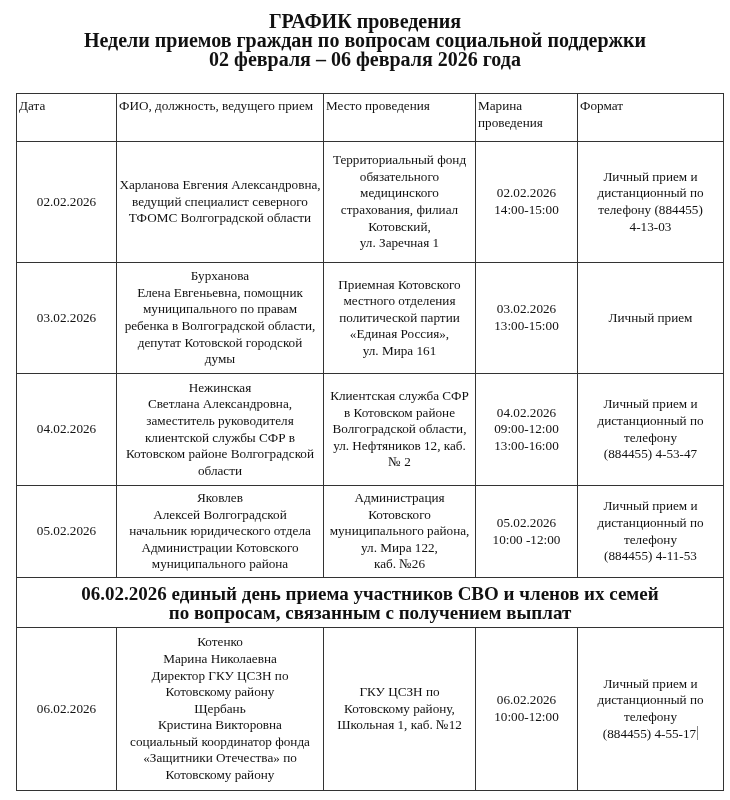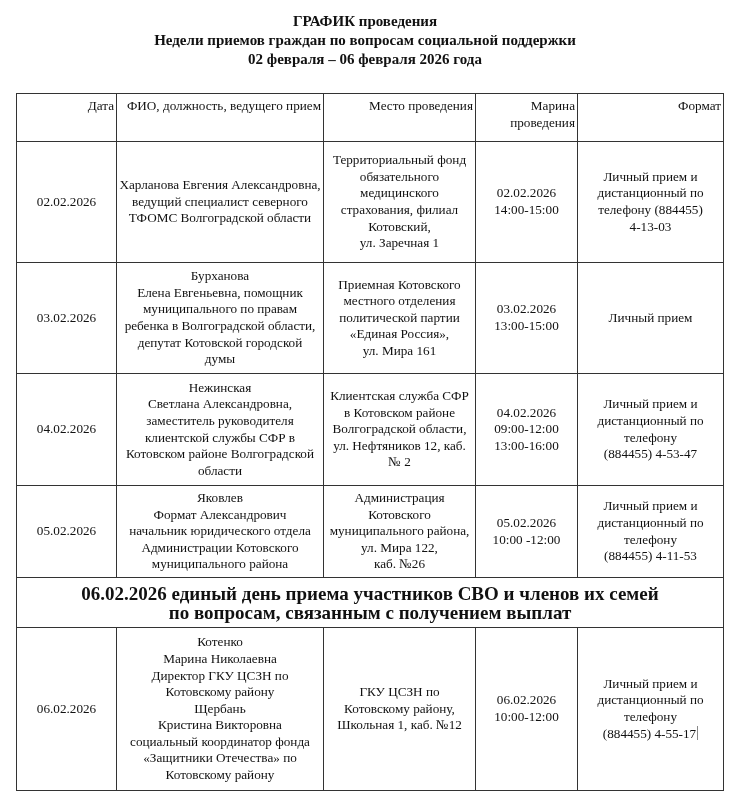--- a/index.html
+++ b/index.html
@@ -1,24 +1,24 @@
 <!DOCTYPE html>
 <html><head>
 <meta charset="utf-8">
 <style>
   html, body { margin:0; padding:0; background:#ffffff; }
   body { width:730px; height:800px; position:relative; overflow:hidden;
          font-family:"Liberation Serif","DejaVu Serif",serif; color:#111; }
   .title-block { position:absolute; left:0; top:12px; width:730px; text-align:center;
-                 font-weight:bold; font-size:15px; line-height:19px; }
+                 font-weight:bold; font-size:20px; line-height:19px; }
   .title-block div { white-space:nowrap; }
   table.sched { position:absolute; left:16px; top:93px; border-collapse:collapse;
                 table-layout:fixed; width:707px; font-size:13.2px; line-height:16.6px; }
   table.sched td, table.sched th { border:1.4px solid #333; padding:0 2px; vertical-align:middle; }
-  table.sched th { font-weight:normal; text-align:right; vertical-align:top; padding-top:4px; height:43px; }
+  table.sched th { font-weight:normal; text-align:left; vertical-align:top; padding-top:4px; height:43px; }
   th.c-date { vertical-align:middle; padding-top:0; }
   td.cell-text { white-space:pre-line; text-align:center; }
   td.date-cell { padding-left:1px; }
   td.format-single { padding-left:6px;font-family:Liberation Serif, serif; }
   tr.r1 td { height:120px; }
   tr.r2 td { height:110px; }
   tr.r3 td { height:111px; }
   tr.r4 td { height:91px; }
   tr.svo td { height:49px; text-align:center; font-weight:bold; font-size:19px; line-height:19px; }
   tr.r6 td { height:162px; }
@@ -105,21 +105,21 @@
 13:00-16:00</td>
     <td class="cell-text">Личный прием и
 дистанционный по
 телефону
 (884455) 4-53-47</td>
   </tr>
 
   <tr class="r4">
     <td class="cell-text date-cell">05.02.2026</td>
     <td class="cell-text">Яковлев
-Формат Александрович
+Алексей Волгоградской
 начальник юридического отдела
 Администрации Котовского
 муниципального района</td>
     <td class="cell-text">Администрация
 Котовского
 муниципального района,
 ул. Мира 122,
 каб. №26</td>
     <td class="cell-text">05.02.2026
 10:00 -12:00</td>

